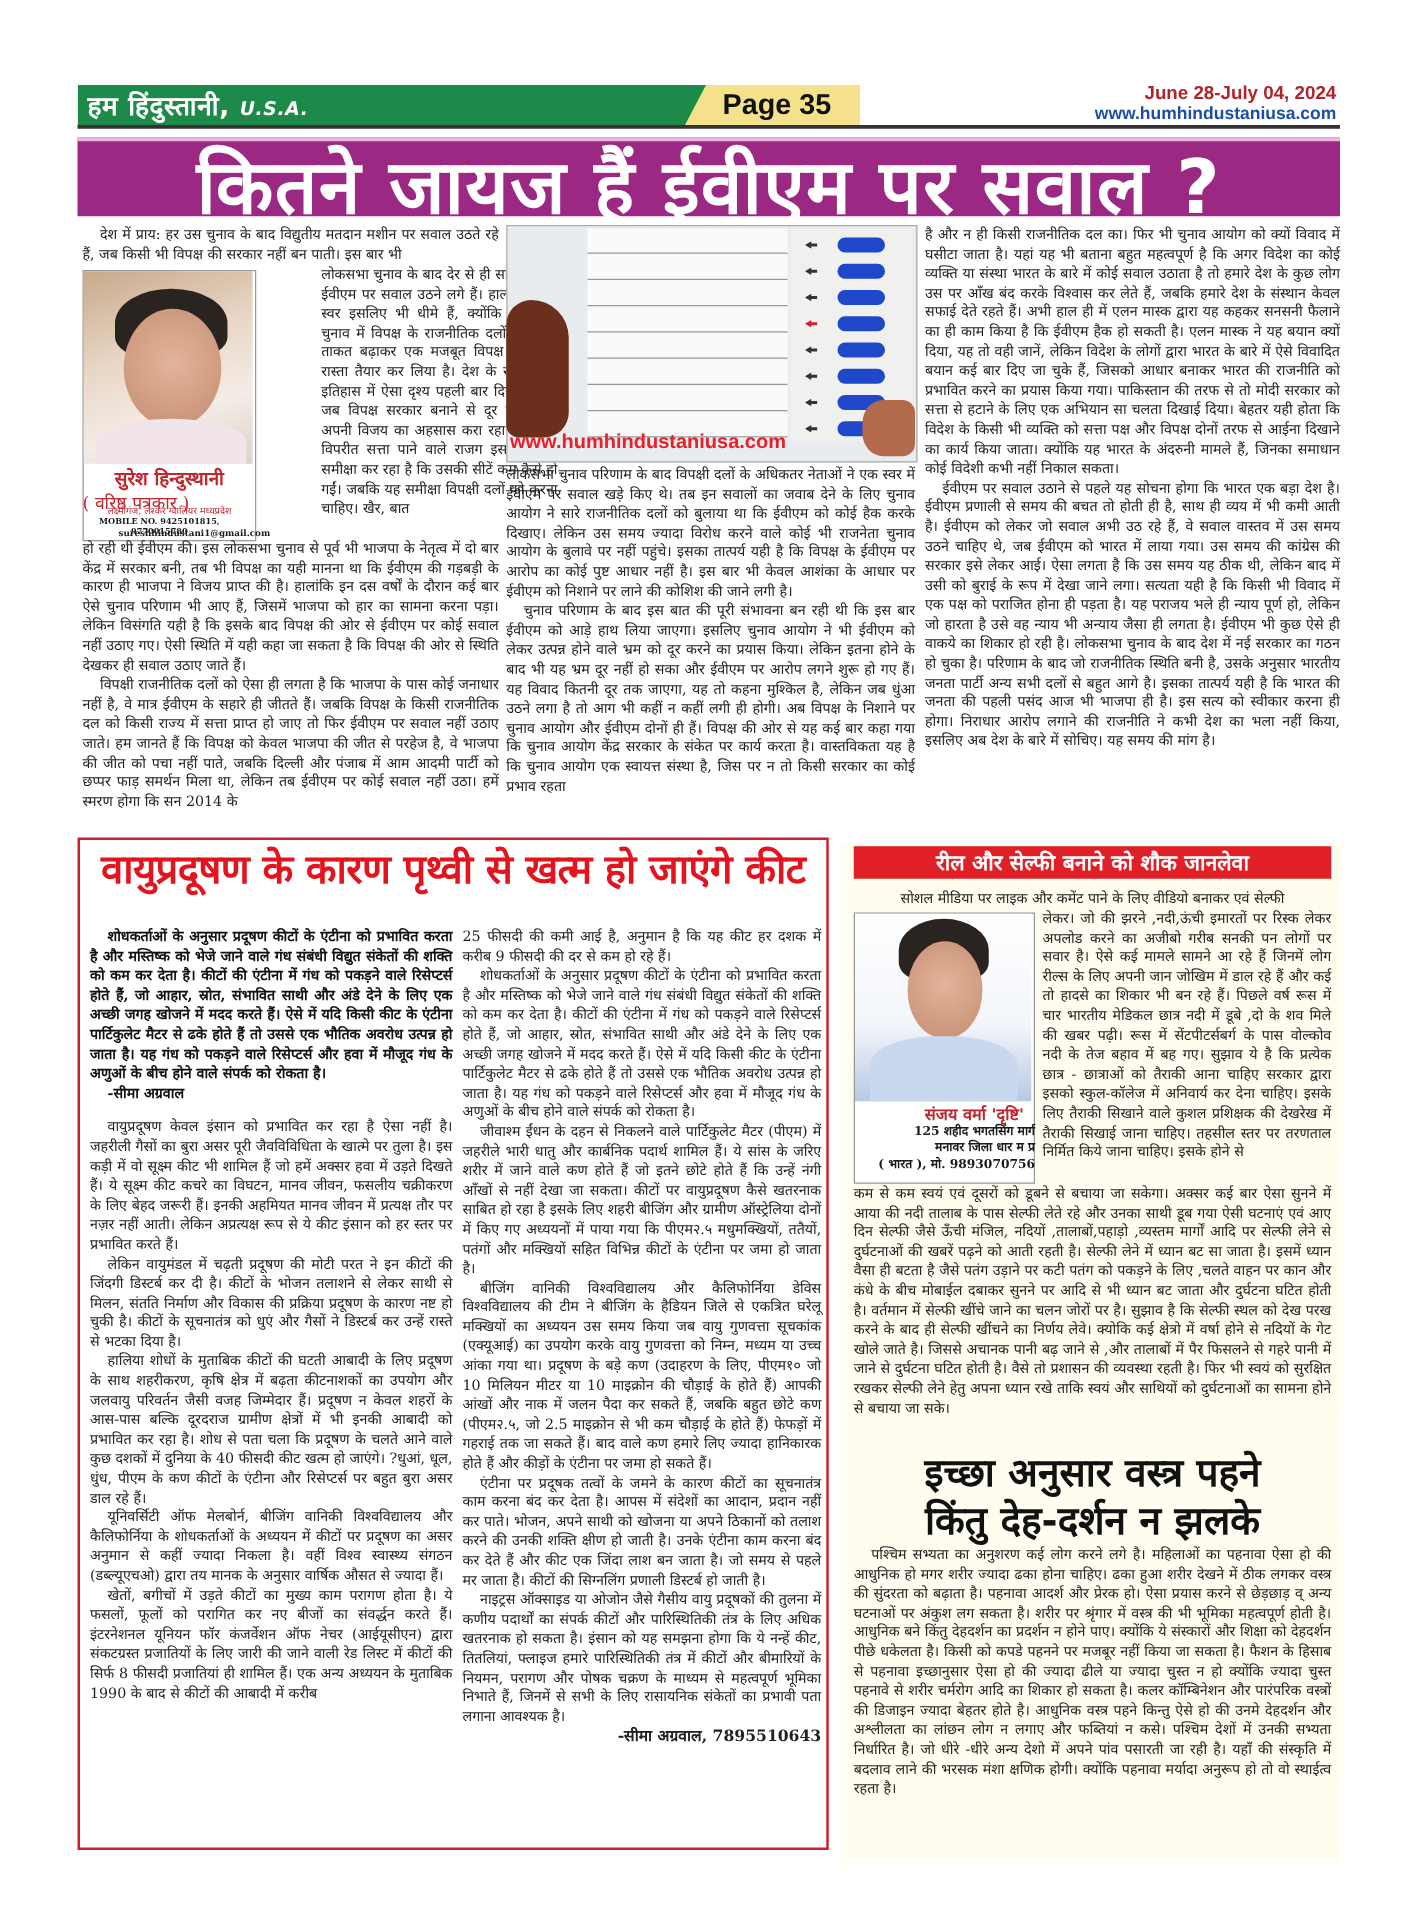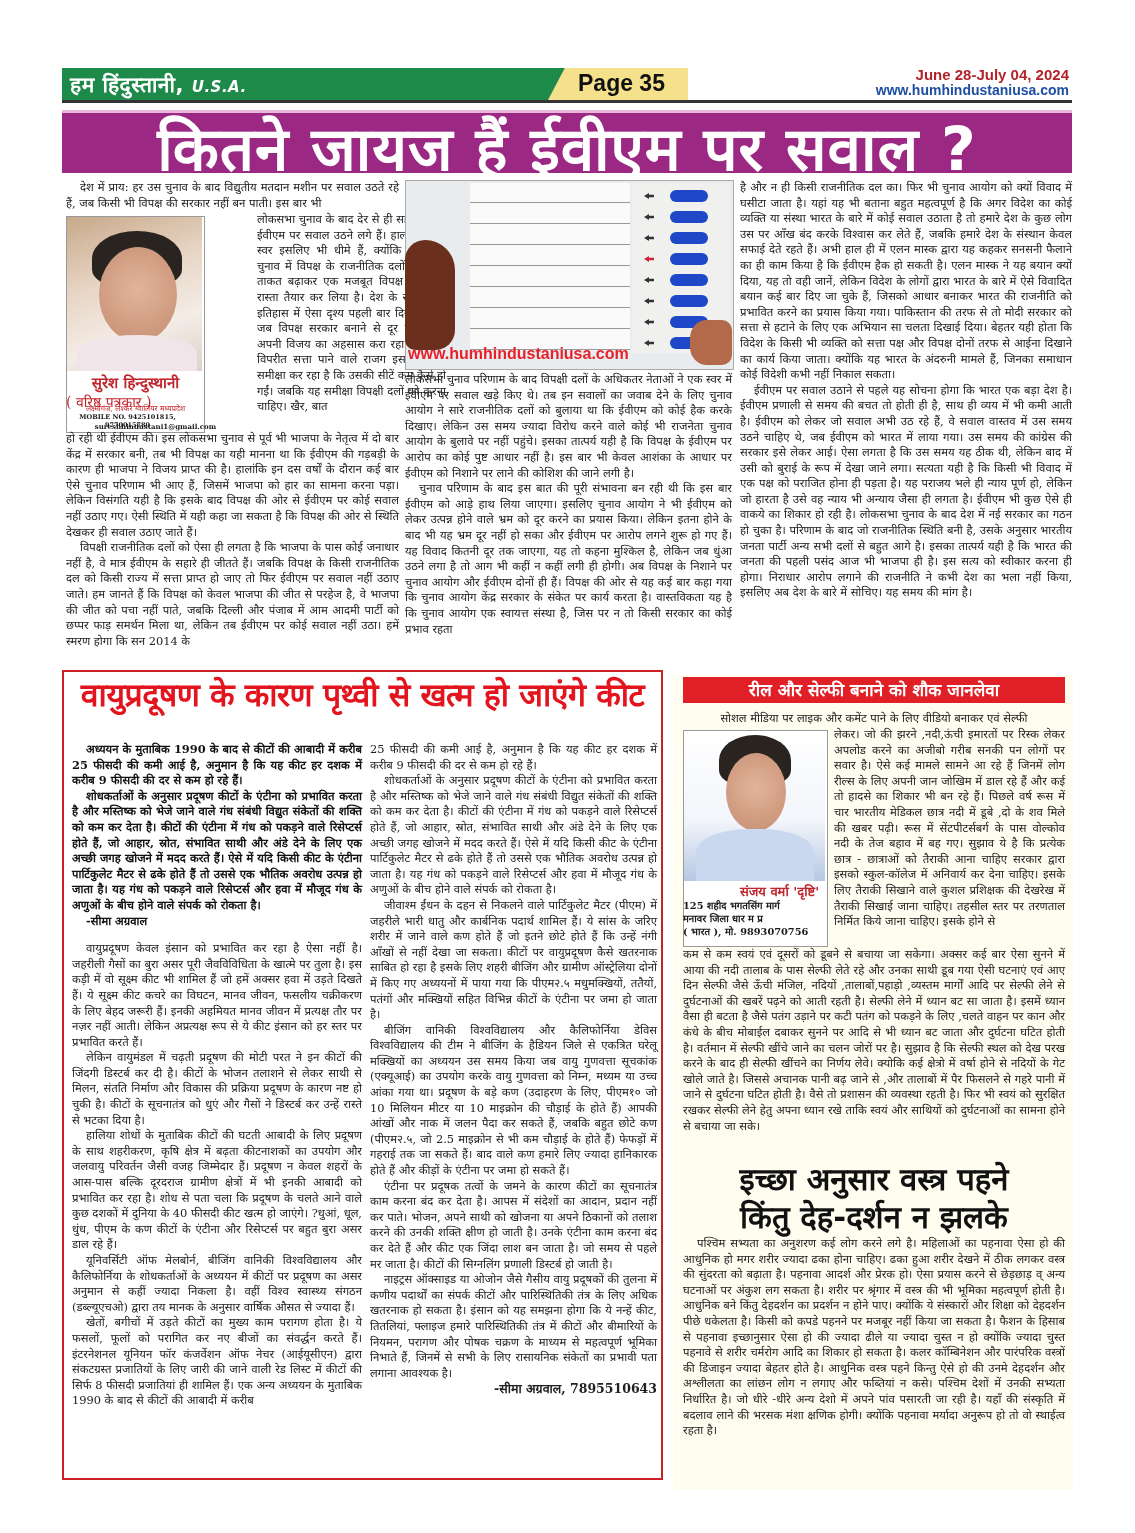--- a/index.html
+++ b/index.html
@@ -71,21 +71,21 @@
   
   .selfie-bg { left: 673px; top: 675px; width: 400px; height: 815px; background: #fffdf0; }
   .selfie-title-bar { left: 683px; top: 677px; width: 382px; height: 26px; background: #e01f26; }
   .selfie-title { left: 683px; top: 678px; width: 382px; text-align: center; color: #fff;
                   font-family: "DejaVu Sans", sans-serif; font-weight: bold; font-size: 17px; }
   .author2 { left: 683px; top: 730px; width: 143px; height: 215px; border: 1px solid #999; background: #fff; }
   .author2-photo { left: 684px; top: 731px; width: 141px; height: 150px;
                    background: linear-gradient(180deg, #ffffff 0%, #f2f5fa 60%, #b7c8e4 100%); }
   .author2-name { left: 683px; top: 882px; width: 145px; text-align: center; color: #c0262d;
                   font-weight: bold; font-size: 13px; font-family: "DejaVu Sans", sans-serif; padding-left: 24px; }
-  .author2-addr { left: 683px; top: 899px; width: 145px; text-align: left; font-size: 9.8px; font-weight: bold; line-height: 13px; }
+  .author2-addr { left: 683px; top: 899px; width: 145px; text-align: right; font-size: 9.8px; font-weight: bold; line-height: 13px; }
 
   .dress-title { left: 678px; top: 1160px; width: 392px; text-align: center; color: #111;
                  font-family: "DejaVu Sans", sans-serif; font-weight: bold; font-size: 31px; line-height: 38px; }
 </style>
 </head>
 <body>
 
 <div class="abs mast-green"></div>
 <div class="abs mast-title">
   <span>हम हिंदुस्तानी,</span>
@@ -163,21 +163,20 @@
 </div>
 <div class="abs col" style="left:740px; top:180px; width:332px;">
   <p>है और न ही किसी राजनीतिक दल का। फिर भी चुनाव आयोग को क्यों विवाद में घसीटा जाता है। यहां यह भी बताना बहुत महत्वपूर्ण है कि अगर विदेश का कोई व्यक्ति या संस्था भारत के बारे में कोई सवाल उठाता है तो हमारे देश के कुछ लोग उस पर आँख बंद करके विश्वास कर लेते हैं, जबकि हमारे देश के संस्थान केवल सफाई देते रहते हैं। अभी हाल ही में एलन मास्क द्वारा यह कहकर सनसनी फैलाने का ही काम किया है कि ईवीएम हैक हो सकती है। एलन मास्क ने यह बयान क्यों दिया, यह तो वही जानें, लेकिन विदेश के लोगों द्वारा भारत के बारे में ऐसे विवादित बयान कई बार दिए जा चुके हैं, जिसको आधार बनाकर भारत की राजनीति को प्रभावित करने का प्रयास किया गया। पाकिस्तान की तरफ से तो मोदी सरकार को सत्ता से हटाने के लिए एक अभियान सा चलता दिखाई दिया। बेहतर यही होता कि विदेश के किसी भी व्यक्ति को सत्ता पक्ष और विपक्ष दोनों तरफ से आईना दिखाने का कार्य किया जाता। क्योंकि यह भारत के अंदरुनी मामले हैं, जिनका समाधान कोई विदेशी कभी नहीं निकाल सकता।</p>
   <p class="indent">ईवीएम पर सवाल उठाने से पहले यह सोचना होगा कि भारत एक बड़ा देश है। ईवीएम प्रणाली से समय की बचत तो होती ही है, साथ ही व्यय में भी कमी आती है। ईवीएम को लेकर जो सवाल अभी उठ रहे हैं, वे सवाल वास्तव में उस समय उठने चाहिए थे, जब ईवीएम को भारत में लाया गया। उस समय की कांग्रेस की सरकार इसे लेकर आई। ऐसा लगता है कि उस समय यह ठीक थी, लेकिन बाद में उसी को बुराई के रूप में देखा जाने लगा। सत्यता यही है कि किसी भी विवाद में एक पक्ष को पराजित होना ही पड़ता है। यह पराजय भले ही न्याय पूर्ण हो, लेकिन जो हारता है उसे वह न्याय भी अन्याय जैसा ही लगता है। ईवीएम भी कुछ ऐसे ही वाकये का शिकार हो रही है। लोकसभा चुनाव के बाद देश में नई सरकार का गठन हो चुका है। परिणाम के बाद जो राजनीतिक स्थिति बनी है, उसके अनुसार भारतीय जनता पार्टी अन्य सभी दलों से बहुत आगे है। इसका तात्पर्य यही है कि भारत की जनता की पहली पसंद आज भी भाजपा ही है। इस सत्य को स्वीकार करना ही होगा। निराधार आरोप लगाने की राजनीति ने कभी देश का भला नहीं किया, इसलिए अब देश के बारे में सोचिए। यह समय की मांग है।</p>
 </div>
 
 <div class="abs insect-box"></div>
 <div class="abs insect-title">वायुप्रदूषण के कारण पृथ्वी से खत्म हो जाएंगे कीट</div>
 
 <div class="abs col" style="left:72px; top:742px; width:290px;">
-  <p class="indent insect-lead">अध्ययन के मुताबिक 1990 के बाद से कीटों की आबादी में करीब 25 फीसदी की कमी आई है, अनुमान है कि यह कीट हर दशक में करीब 9 फीसदी की दर से कम हो रहे हैं।</p>
   <p class="indent insect-lead">शोधकर्ताओं के अनुसार प्रदूषण कीटों के एंटीना को प्रभावित करता है और मस्तिष्क को भेजे जाने वाले गंध संबंधी विद्युत संकेतों की शक्ति को कम कर देता है। कीटों की एंटीना में गंध को पकड़ने वाले रिसेप्टर्स होते हैं, जो आहार, स्रोत, संभावित साथी और अंडे देने के लिए एक अच्छी जगह खोजने में मदद करते हैं। ऐसे में यदि किसी कीट के एंटीना पार्टिकुलेट मैटर से ढके होते हैं तो उससे एक भौतिक अवरोध उत्पन्न हो जाता है। यह गंध को पकड़ने वाले रिसेप्टर्स और हवा में मौजूद गंध के अणुओं के बीच होने वाले संपर्क को रोकता है।</p>
   <p class="indent insect-lead">-सीमा अग्रवाल</p>
   <p style="height:12px"></p>
   <p class="indent">वायुप्रदूषण केवल इंसान को प्रभावित कर रहा है ऐसा नहीं है। जहरीली गैसों का बुरा असर पूरी जैवविविधिता के खात्मे पर तुला है। इस कड़ी में वो सूक्ष्म कीट भी शामिल हैं जो हमें अक्सर हवा में उड़ते दिखते हैं। ये सूक्ष्म कीट कचरे का विघटन, मानव जीवन, फसलीय चक्रीकरण के लिए बेहद जरूरी हैं। इनकी अहमियत मानव जीवन में प्रत्यक्ष तौर पर नज़र नहीं आती। लेकिन अप्रत्यक्ष रूप से ये कीट इंसान को हर स्तर पर प्रभावित करते हैं।</p>
   <p class="indent">लेकिन वायुमंडल में चढ़ती प्रदूषण की मोटी परत ने इन कीटों की जिंदगी डिस्टर्ब कर दी है। कीटों के भोजन तलाशने से लेकर साथी से मिलन, संतति निर्माण और विकास की प्रक्रिया प्रदूषण के कारण नष्ट हो चुकी है। कीटों के सूचनातंत्र को धुएं और गैसों ने डिस्टर्ब कर उन्हें रास्ते से भटका दिया है।</p>
   <p class="indent">हालिया शोधों के मुताबिक कीटों की घटती आबादी के लिए प्रदूषण के साथ शहरीकरण, कृषि क्षेत्र में बढ़ता कीटनाशकों का उपयोग और जलवायु परिवर्तन जैसी वजह जिम्मेदार हैं। प्रदूषण न केवल शहरों के आस-पास बल्कि दूरदराज ग्रामीण क्षेत्रों में भी इनकी आबादी को प्रभावित कर रहा है। शोध से पता चला कि प्रदूषण के चलते आने वाले कुछ दशकों में दुनिया के 40 फीसदी कीट खत्म हो जाएंगे। ?धुआं, धूल, धुंध, पीएम के कण कीटों के एंटीना और रिसेप्टर्स पर बहुत बुरा असर डाल रहे हैं।</p>
   <p class="indent">यूनिवर्सिटी ऑफ मेलबोर्न, बीजिंग वानिकी विश्वविद्यालय और कैलिफोर्निया के शोधकर्ताओं के अध्ययन में कीटों पर प्रदूषण का असर अनुमान से कहीं ज्यादा निकला है। वहीं विश्व स्वास्थ्य संगठन (डब्ल्यूएचओ) द्वारा तय मानक के अनुसार वार्षिक औसत से ज्यादा हैं।</p>
   <p class="indent">खेतों, बगीचों में उड़ते कीटों का मुख्य काम परागण होता है। ये फसलों, फूलों को परागित कर नए बीजों का संवर्द्धन करते हैं। इंटरनेशनल यूनियन फॉर कंजर्वेशन ऑफ नेचर (आईयूसीएन) द्वारा संकटग्रस्त प्रजातियों के लिए जारी की जाने वाली रेड लिस्ट में कीटों की सिर्फ 8 फीसदी प्रजातियां ही शामिल हैं। एक अन्य अध्ययन के मुताबिक 1990 के बाद से कीटों की आबादी में करीब</p>
 </div>
 <div class="abs col" style="left:370px; top:742px; width:287px;">

